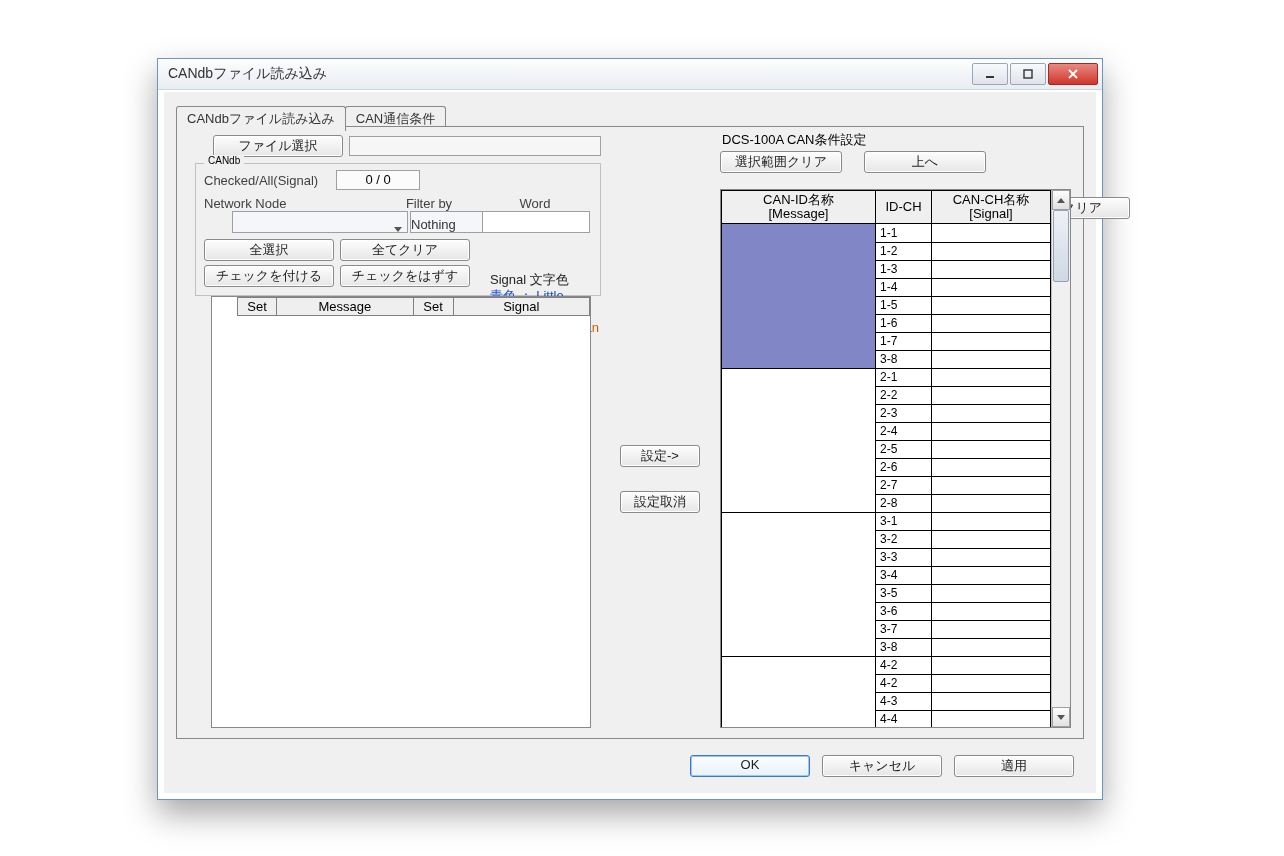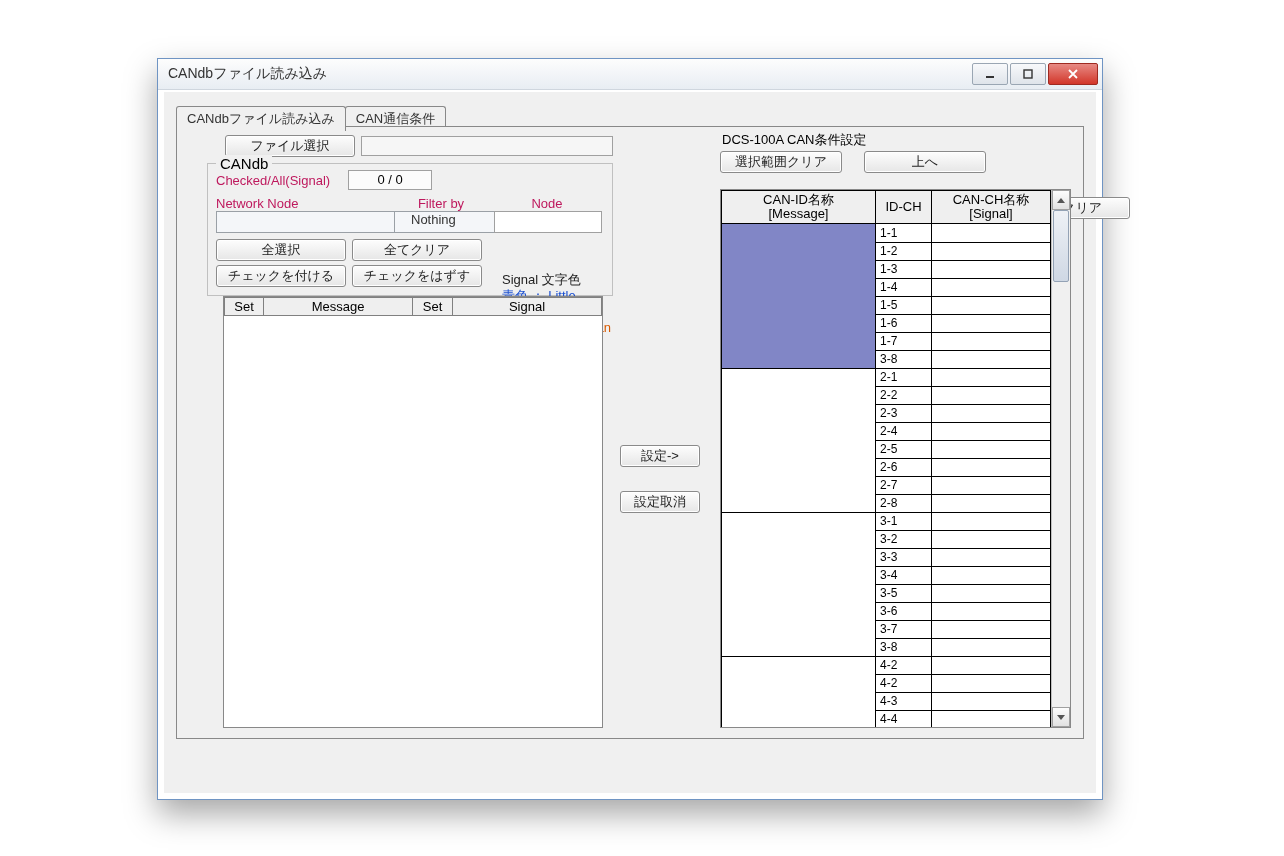--- a/index.html
+++ b/index.html
@@ -68,63 +68,63 @@
   border-top-left-radius: 3px; border-top-right-radius: 3px;
   margin-right: -1px; color: #333; position: relative;
 }
 .tab.active { background: #f0f0f0; z-index: 2; }
 .tabpanel {
   position: absolute; left: 12px; top: 34px; right: 12px; bottom: 54px;
   border: 1px solid #888; background: #f0f0f0;
 }
 
 
-.left-panel { position: absolute; left: 24px; top: 6px; width: 418px; bottom: 10px; }
+.left-panel { position: absolute; left: 12px; top: 6px; width: 418px; bottom: 10px; }
 .file-row { display: flex; align-items: center; gap: 6px; margin: 2px 6px 6px 24px; }
 
 .btn {
   background: linear-gradient(#fdfdfd,#e6e6e6);
   border: 1px solid #8a8a8a; border-radius: 3px;
   padding: 1px 0; font-size: 13px; color: #222;
   text-align: center; cursor: default;
   box-shadow: inset 0 0 0 1px #fff;
 }
 .btn.wide { width: 128px; }
 .path-field { flex: 1; height: 18px; border: 1px solid #a0a0a0; background: #f6f6f6; }
 
 .candb-group {
   margin: 4px 6px 4px 6px; border: 1px solid #c0c0c0;
   padding: 6px 8px 8px 8px; position: relative; background: #f0f0f0;
 }
 .candb-group .legend {
   position: absolute; top: -9px; left: 8px; background: #f0f0f0;
-  padding: 0 4px; font-size: 15px;
+  padding: 0 4px; font-size: 10px;
 }
 .row { display: flex; align-items: center; gap: 6px; margin-top: 4px; }
 .row-tight { display: flex; align-items: center; gap: 6px; }
-.label { font-size: 13px; color: #be185d; }
+.label { font-size: 13px; color: #404040; }
 .count-box { width: 82px; height: 18px; border: 1px solid #a0a0a0; background: #fbfbfb; text-align: center; font-size: 13px; line-height: 18px; }
 
-.dropdown { height: 20px; border: 1px solid #9aa0a6; background: #f4f6f9; display: flex; align-items: flex-start; justify-content: space-between; padding: 0 2px 0 16px; font-size: 13px; color: #333; }
+.dropdown { height: 20px; border: 1px solid #9aa0a6; background: #f4f6f9; display: flex; align-items: flex-end; justify-content: space-between; padding: 0 2px 0 0; font-size: 13px; color: #333; margin-left: 28px; }
 .dropdown .caret { width: 0; height: 0; border-left: 4px solid transparent; border-right: 4px solid transparent; border-top: 5px solid #555; margin-right: 3px; }
 .word-input { height: 20px; border: 1px solid #a0a0a0; background: #fff; }
 
 .select-grid { display: grid; grid-template-columns: 130px 130px; grid-auto-rows: 22px; column-gap: 6px; row-gap: 4px;
                width: 266px; margin-top: 6px; }
 
 .sigcolor { position: absolute; left: 294px; top: 108px; font-size: 13px; line-height: 16px; }
 .sigcolor .lbl { color: #222; }
 .sigcolor .blue { color: #1a4fd0; }
 .sigcolor .orange { color: #d85a00; }
 
 .msg-table {
   position: absolute; left: 22px; top: 163px; right: 16px; bottom: 0;
   border: 1px solid #888; background: #fff;
 }
-.msg-head { display: grid; grid-template-columns: 40px 1fr 40px 1fr; }
+.msg-head { display: grid; grid-template-columns: 40px 1fr 40px 1fr; padding-left: 25px; }
 .msg-head > div { border: 1px solid #808080; border-left: none; background: #efefef; text-align: center; font-size: 13px; padding: 1px 0; }
 .msg-head > div:first-child { border-left: 1px solid #808080; }
 
 
 .center-btns { position: absolute; left: 443px; top: 318px; display: flex; flex-direction: column; gap: 24px; }
 
 
 .right-panel { position: absolute; left: 543px; top: 0; right: 12px; bottom: 10px; }
 .right-title { font-size: 13px; margin: 4px 0 2px 2px; }
 .right-btns { display: grid; grid-template-columns: repeat(3, 120px); grid-auto-rows: 22px; column-gap: 14px; row-gap: 4px; gap: 24px; }
@@ -217,21 +217,21 @@
               </div>
             </div>
             <div style="width:94px">
               <div class="label" style="text-align:center">Filter by</div>
               <div class="dropdown" style="width:94px">
                 <span>Nothing</span>
                 <span class="caret"></span>
               </div>
             </div>
             <div style="width:106px">
-              <div class="label" style="text-align:center">Node</div>
+              <div class="label" style="text-align:center">Word</div>
               <div class="word-input" style="width:106px"></div>
             </div>
           </div>
 
           <div class="select-grid">
             <div class="btn">全選択</div>
             <div class="btn">全てクリア</div>
             <div class="btn">チェックを付ける</div>
             <div class="btn">チェックをはずす</div>
           </div>
@@ -428,16 +428,21 @@
                 </div>
             <div class="arrow">
                   <span class="tri-down"></span>
                 </div>
           </div>
         </div>
       </div>
 
     </div>
 
+    <div class="bottom-btns">
+      <div class="btn primary bw">OK</div>
+      <div class="btn bw">キャンセル</div>
+      <div class="btn bw">適用</div>
+    </div>
 
   </div>
 </div>
 </div>
 
 </body></html>

